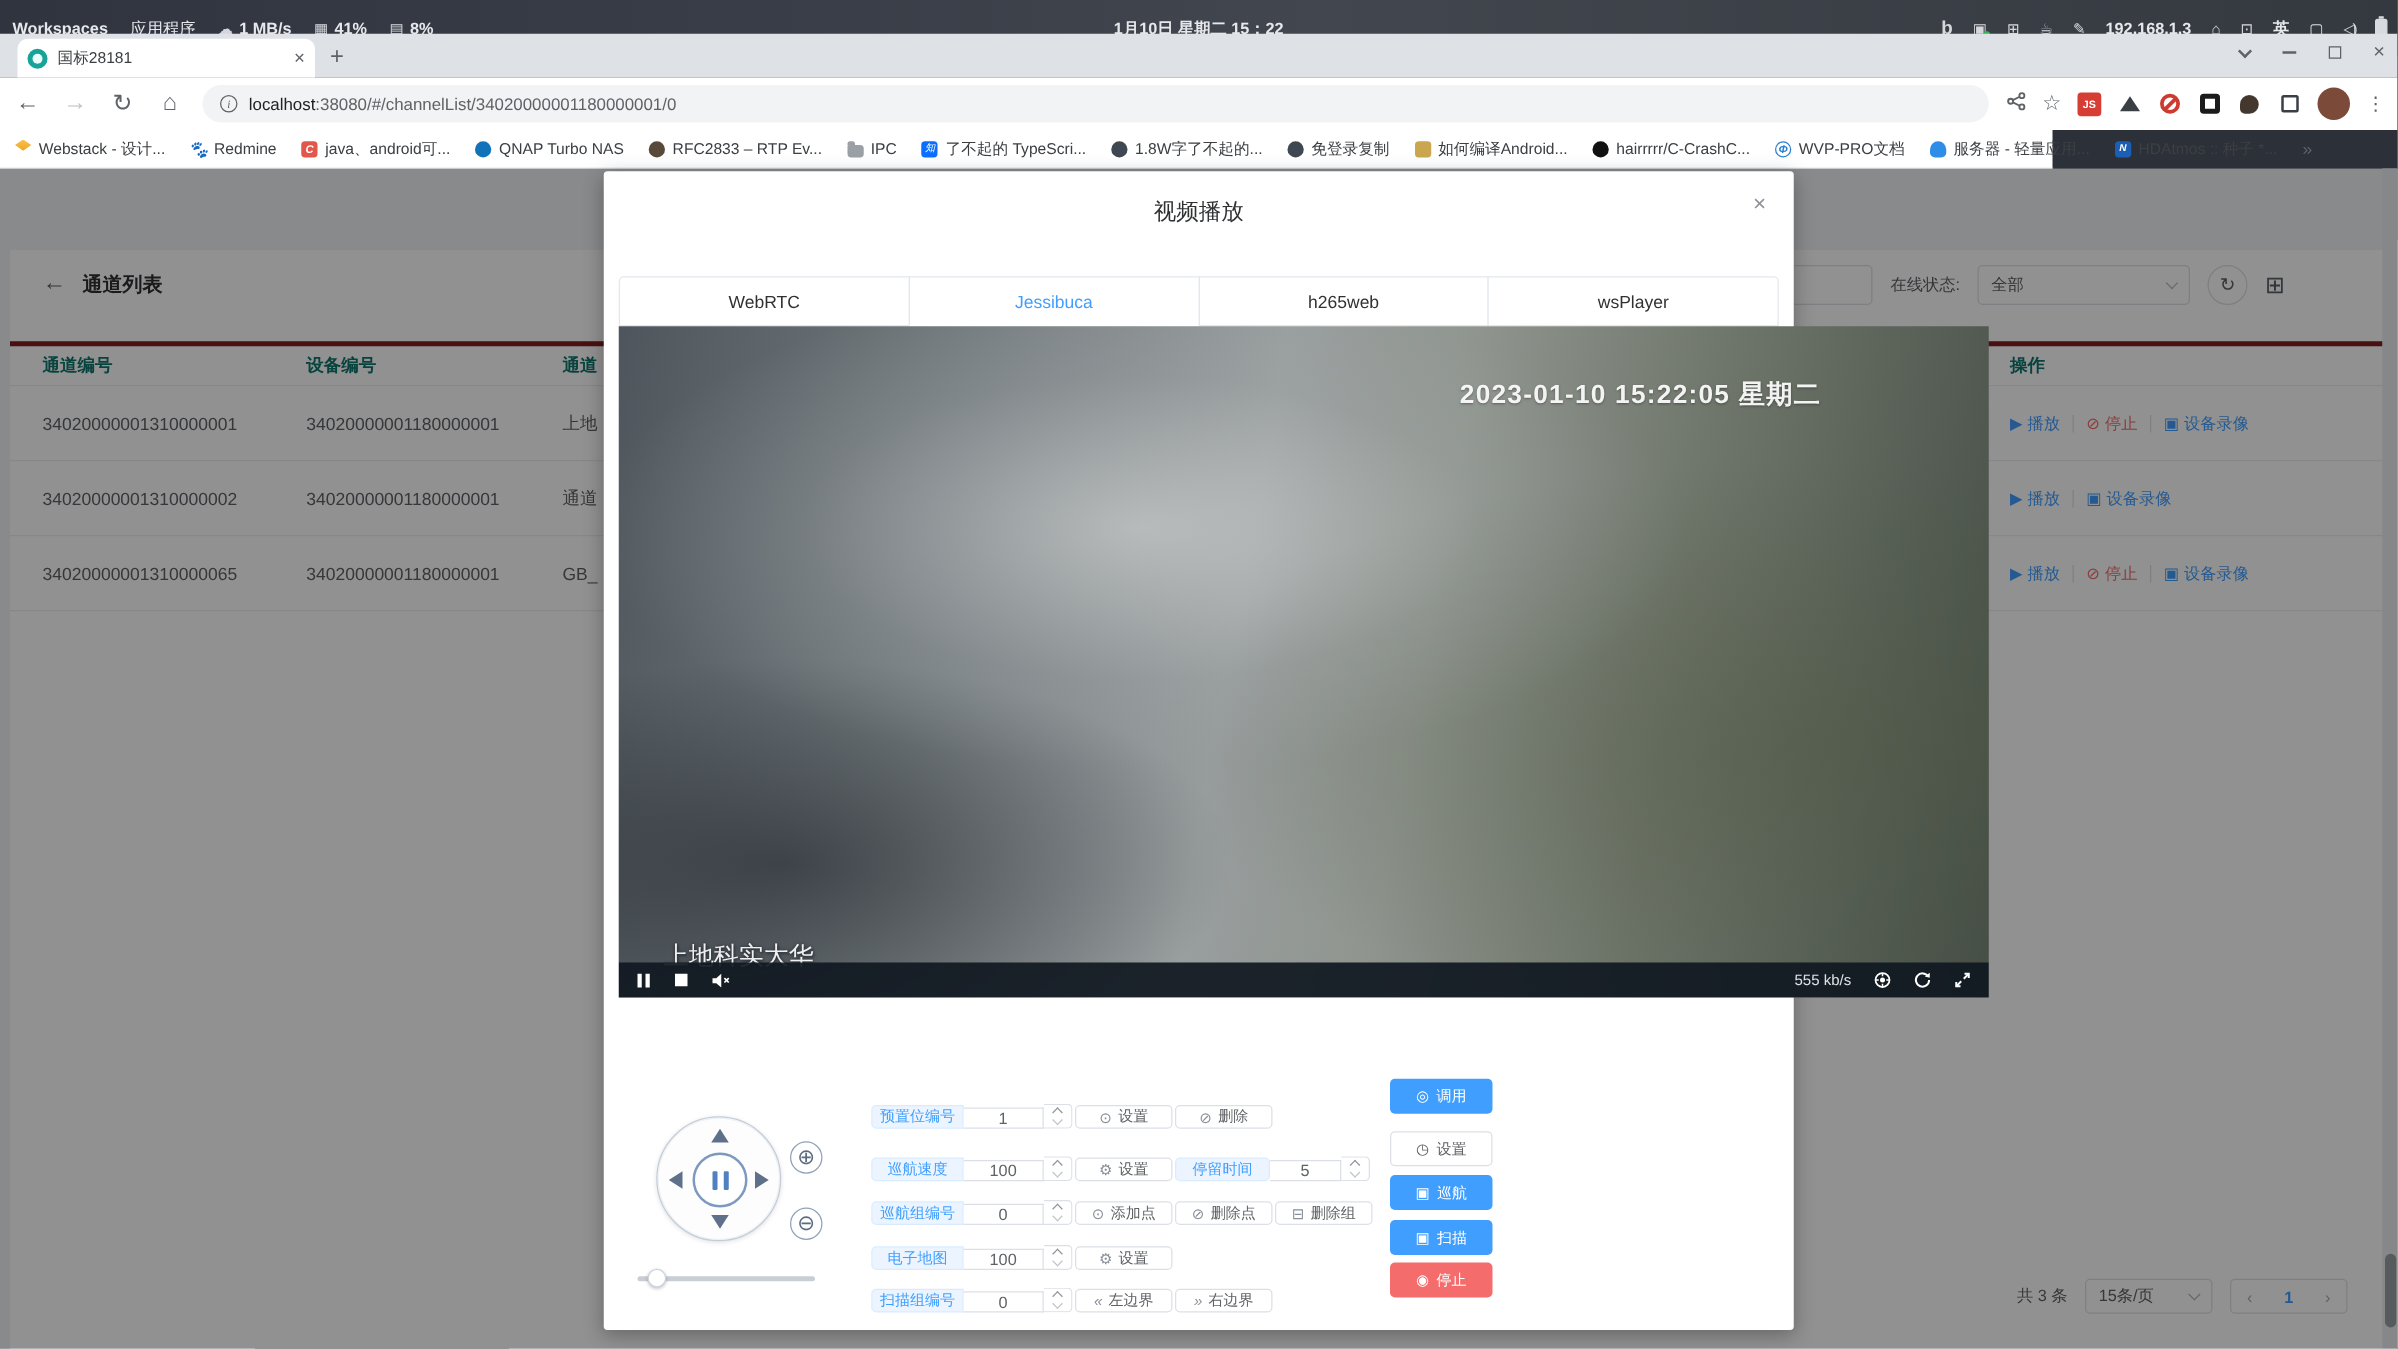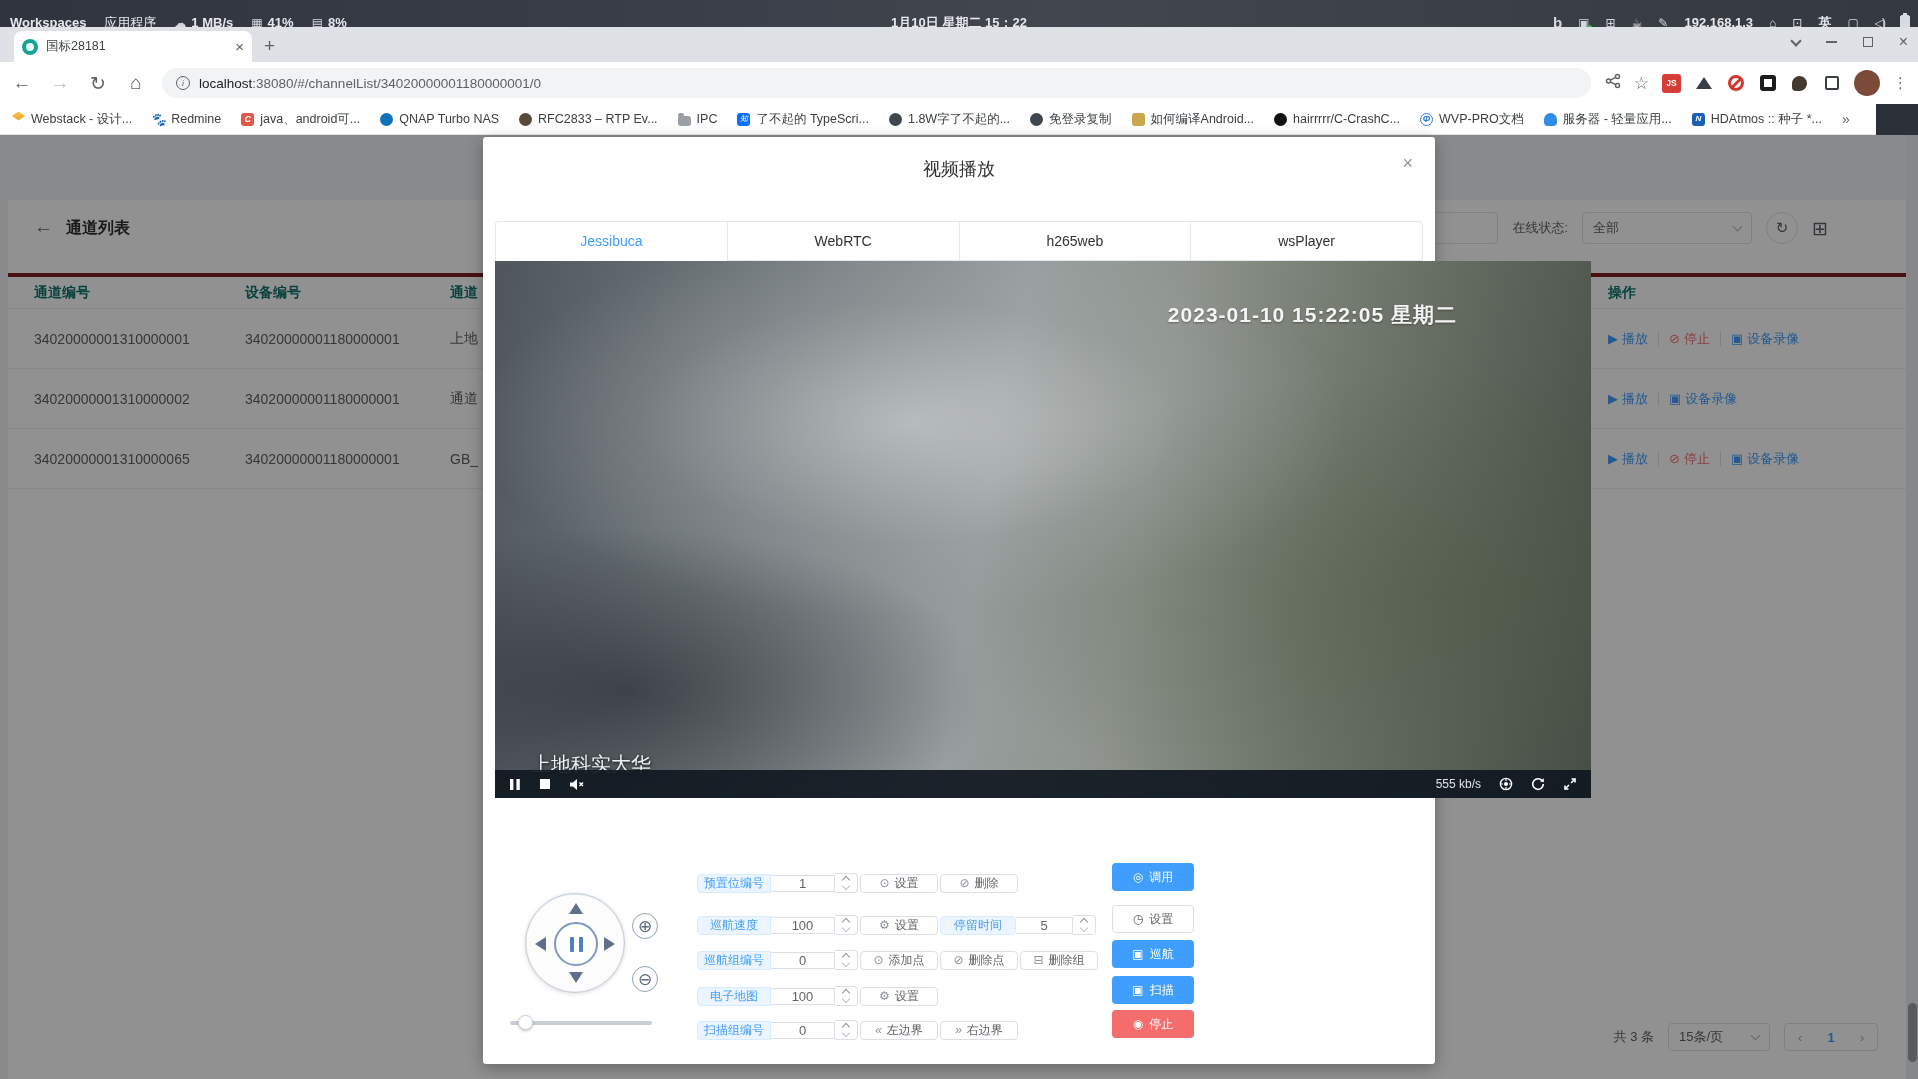--- a/index.html
+++ b/index.html
@@ -51,21 +51,21 @@
   .ext-block::before { content:""; position:absolute; left:-1px; top:4px; width:12px; height:3px; background:#cf3a30; transform:rotate(-45deg); }
   .ext-shot { width:16px; height:16px; background:#1b1b1b; border-radius:3px; position:relative; }
   .ext-shot::before { content:""; position:absolute; left:4px; top:4px; width:8px; height:8px; background:#fff; }
   .ext-pin { width:15px; height:15px; background:#44382e; border-radius:50% 50% 50% 4px; }
   .ext-frame { width:14px; height:14px; border:2px solid #3a3f46; border-radius:2px; }
   .avatar { width:26px; height:26px; border-radius:50%; background:#7b4a38; color:#f0e5df; font-size:12px;
     display:flex; align-items:center; justify-content:center; }
   .dots { font-size:15px; color:#5f6368; letter-spacing:0; }
 
   
-  .bookmarks { position:absolute; left:0; top:104px; width:1876px; height:31px; background:#fff;
+  .bookmarks { position:absolute; left:0; top:104px; width:1642px; height:31px; background:#fff;
     border-bottom:1px solid #e4e6e9; display:flex; align-items:center; padding:0 12px; gap:20px; }
   .bm { display:flex; align-items:center; gap:6px; font-size:12.5px; color:#3c4043; white-space:nowrap; }
   .fav { width:13px; height:13px; border-radius:3px; flex:none; display:flex; align-items:center; justify-content:center;
     font-size:9px; color:#fff; line-height:1; }
   .fav-webstack { background:linear-gradient(180deg,#f7c04a,#e8930c); clip-path:polygon(50% 0,100% 30%,50% 60%,0 30%); height:15px; }
   .fav-redmine { background:transparent; color:#b41f25; font-size:13px; font-weight:bold; }
   .fav-c { background:#e2574c; font-weight:bold; }
   .fav-qnap { background:#1072b9; border-radius:50%; }
   .fav-rfc { background:#584a3a; border-radius:50%; }
   .fav-folder { background:#9aa0a6; position:relative; border-radius:1px 3px 3px 3px; height:10px; margin-top:3px; }
@@ -177,21 +177,21 @@
     background:#fff; border:2px solid #7d99bf; display:flex; align-items:center; justify-content:center; gap:5px; }
   .pbar { width:4px; height:15px; background:#4f81c2; border-radius:1px; }
   .zoom-btn { position:absolute; left:149px; width:26px; height:26px; border-radius:50%; border:1px solid #90a2b8;
     color:#5b6b80; font-size:17px; display:flex; align-items:center; justify-content:center; background:#fff; }
   .zin { top:776px; } .zout { top:829px; }
   .slider { position:absolute; left:27px; top:884px; width:142px; height:4px; background:#c9ced6; border-radius:2px; }
   .slider-handle { position:absolute; left:8px; top:-6px; width:15px; height:15px; border-radius:50%;
     background:#fff; border:1px solid #cfd4db; box-shadow:0 1px 3px rgba(0,0,0,.25); }
 
   
-  .prow { position:absolute; height:40px; display:flex; align-items:center; }
+  .prow { position:absolute; height:40px; display:flex; align-items:flex-end; }
   .r1{ left:214px; top:726px; } .r2{ left:214px; top:768px; } .r3{ left:214px; top:803px; }
   .r4{ left:214px; top:839px; } .r5{ left:214px; top:873px; }
   .chip { width:74px; background:#ecf5ff; border:1px solid #d9ecff; border-radius:4px 0 0 4px; color:#409eff;
     font-size:12px; display:flex; align-items:center; justify-content:center; flex:none; }
   .chip2 { border-radius:4px; margin-left:2px; width:76px; }
   .num-input { width:64px; border:1px solid #dcdfe6; border-left:none; background:#fff; color:#606266;
     font-size:13px; display:flex; align-items:center; justify-content:center; flex:none; }
   .spin { width:23px; border:1px solid #dcdfe6; border-left:none; border-radius:0 4px 4px 0; flex:none;
     display:flex; flex-direction:column; }
   .spin i { flex:1; display:flex; align-items:center; justify-content:center; }
@@ -483,22 +483,22 @@
         </div>
     </div>
 
     <div class="backdrop"></div>
 
     <div class="modal">
       <div class="modal-title">视频播放</div>
       <span class="modal-close">×</span>
 
       <div class="ptabs">
+        <span class="ptab">WebRTC</span>
         <span class="ptab active">Jessibuca</span>
-        <span class="ptab">WebRTC</span>
         <span class="ptab">h265web</span>
         <span class="ptab">wsPlayer</span>
       </div>
 
       <div class="video">
         <span class="osd-time">2023-01-10 15:22:05 星期二</span>
         <span class="osd-name">上地科实大华</span>
         <div class="vctrl">
           <span>
               <svg width="12" height="13" viewBox="0 0 12 13">

